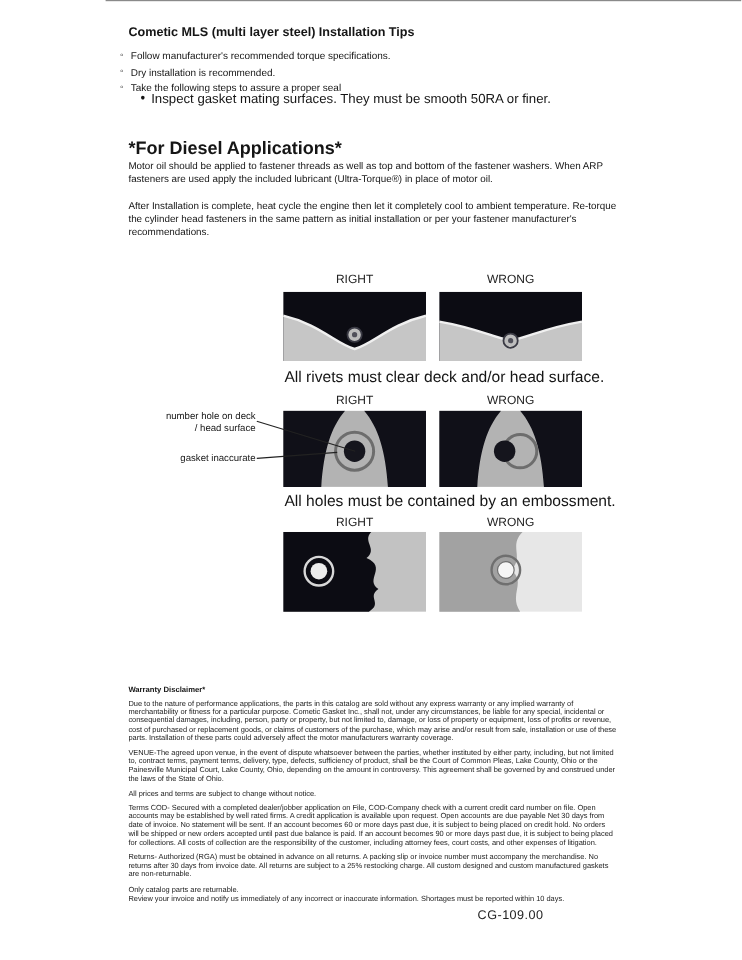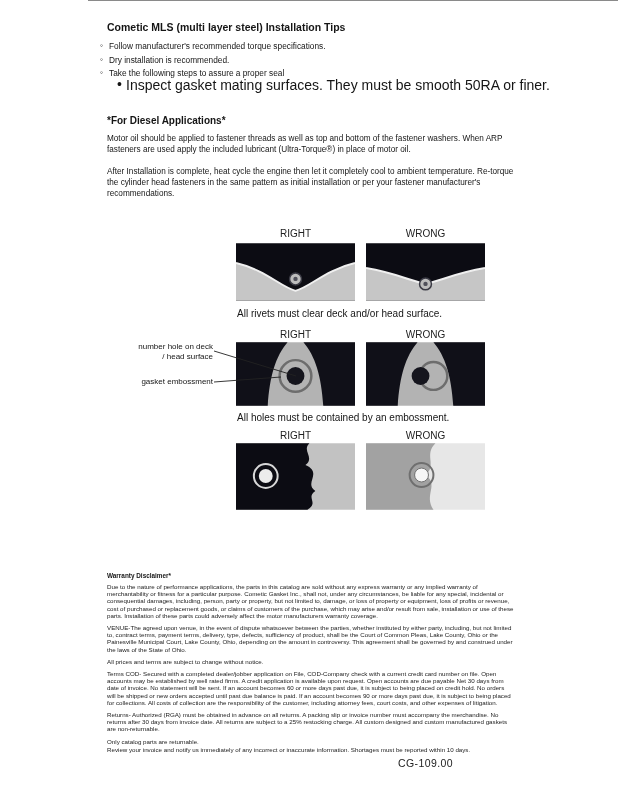--- a/index.html
+++ b/index.html
@@ -9,37 +9,37 @@
     font-family:"Liberation Sans", sans-serif; color:#151515; overflow:hidden;
   }
   .edge-top { position:absolute; left:88px; top:0; width:530px; height:1px; background:#8a8a8a; }
 
   .title { position:absolute; left:107px; top:21px; font-size:10.5px; font-weight:bold; white-space:nowrap; }
 
   ul.bullets { position:absolute; left:100px; top:41px; list-style:none; font-size:8.3px; }
   ul.bullets li { position:relative; padding-left:9px; margin-bottom:3.6px; white-space:nowrap; }
   ul.bullets li::before { content:"◦"; position:absolute; left:0; top:-1px; }
 
-  ul.subbullets { position:absolute; left:117px; top:77px; list-style:none; font-size:14px; }
+  ul.subbullets { position:absolute; left:117px; top:77px; list-style:none; font-size:11px; }
   ul.subbullets li { position:relative; padding-left:9px; margin-bottom:3.6px; white-space:nowrap; }
   ul.subbullets li::before { content:"•"; position:absolute; left:0; top:-1px; }
 
-  .diesel-heading { position:absolute; left:107px; top:115px; font-size:10px; font-weight:bold; }
+  .diesel-heading { position:absolute; left:107px; top:115px; font-size:15px; font-weight:bold; }
   .para1 { position:absolute; left:107px; top:133px; width:404px; font-size:8.2px; line-height:11px; }
   .para2 { position:absolute; left:107px; top:166px; width:410px; font-size:8.2px; line-height:11px; }
   .note  { position:absolute; left:107px; top:210px; font-size:8.2px; white-space:nowrap; }
 
   .rw-label { position:absolute; width:119px; text-align:center; font-size:10px; color:#222; }
   .col-left  { left:236px; }
   .col-right { left:366px; }
 
   .panel { position:absolute; width:119px; }
   .panel svg { display:block; width:100%; height:100%; }
 
-  .caption { position:absolute; left:237px; font-size:10px; line-height:10.5px; }
+  .caption { position:absolute; left:237px; font-size:13px; line-height:10.5px; }
 
   .coolant-label { position:absolute; left:135px; top:342px; width:78px; font-size:8px; line-height:9.5px; text-align:right; }
   .emboss-label  { position:absolute; left:108px; top:377px; width:105px; font-size:8px; text-align:right; }
   .pointer-lines { position:absolute; left:186px; top:344px; width:125px; height:55px; z-index:5; }
 
   .disclaimer { position:absolute; left:107px; top:572px; width:407px; }
   .disclaimer .disc-head { font-size:6.4px; font-weight:bold; margin-bottom:4px; }
   .disclaimer p { font-size:6.2px; line-height:7.2px; margin-bottom:5px; color:#222; }
   .disclaimer p.tight { margin-bottom:1px; }
 
@@ -86,21 +86,21 @@
       <circle cx="60" cy="41" r="6" fill="#bdbdbd" stroke="#3a3a44" stroke-width="1.5"></circle>
       <circle cx="60" cy="41" r="2.2" fill="#50505a"></circle>
     </svg>
   </div>
   <p class="caption" style="top:309px">All rivets must clear deck and/or head surface.</p>
 
   <div class="rw-label col-left" style="top:329px">RIGHT</div>
   <div class="rw-label col-right" style="top:329px">WRONG</div>
 
   <div class="coolant-label">number hole on deck / head surface</div>
-  <div class="emboss-label">gasket embossment</div>
+  <div class="emboss-label">gasket inaccurate</div>
   <svg class="pointer-lines" viewBox="0 0 125 55">
     <line x1="28" y1="7" x2="110" y2="32" stroke="#222" stroke-width="0.9"></line>
     <line x1="28" y1="38" x2="95" y2="33" stroke="#222" stroke-width="0.9"></line>
   </svg>
 
   <div class="panel col-left" style="top:342px;height:64px">
     <svg viewBox="0 0 120 64">
       <rect width="120" height="64" fill="#b3b3b3"></rect>
       <path d="M0,0 L52,0 C40,14 34,34 32,64 L0,64 Z" fill="#101018"></path>
       <path d="M120,0 L68,0 C80,14 86,34 88,64 L120,64 Z" fill="#101018"></path>

